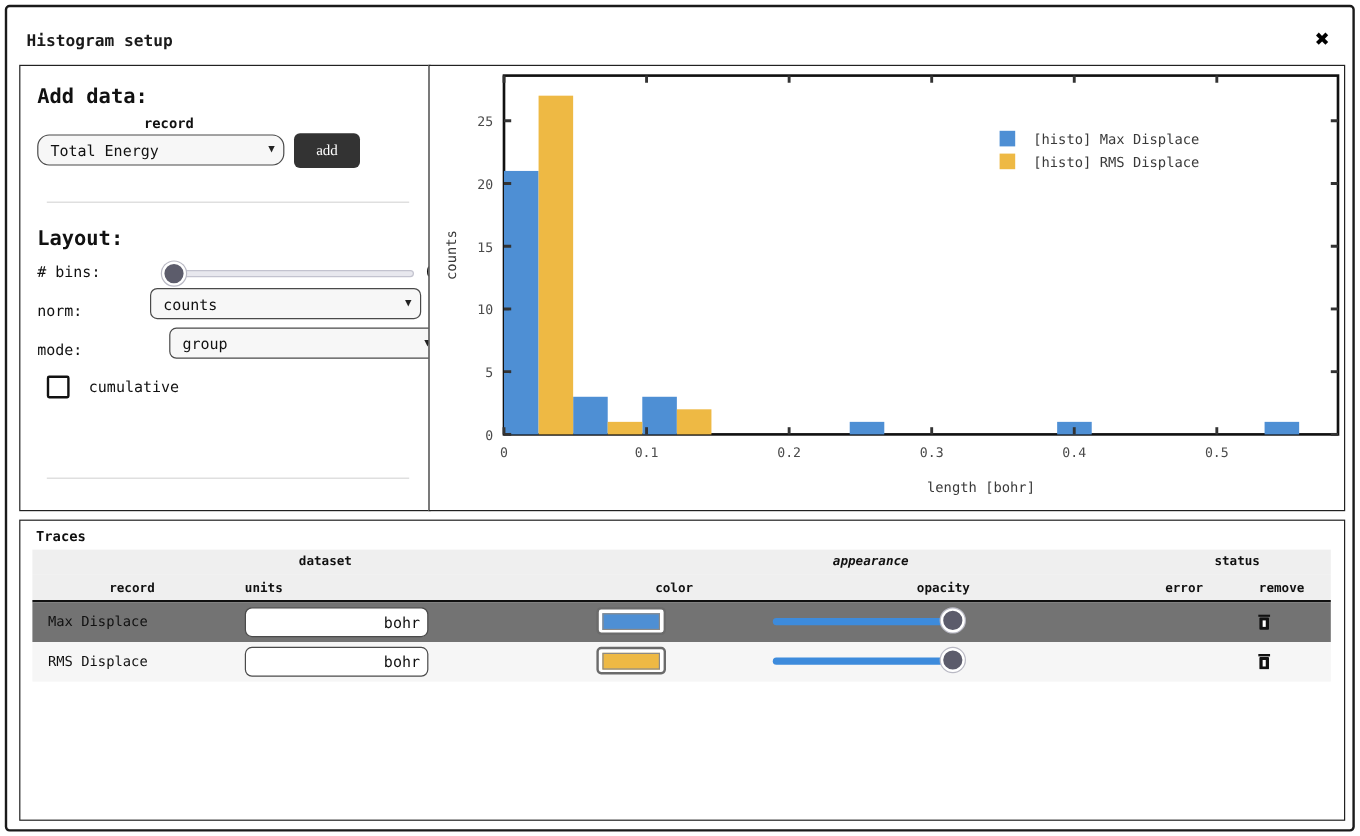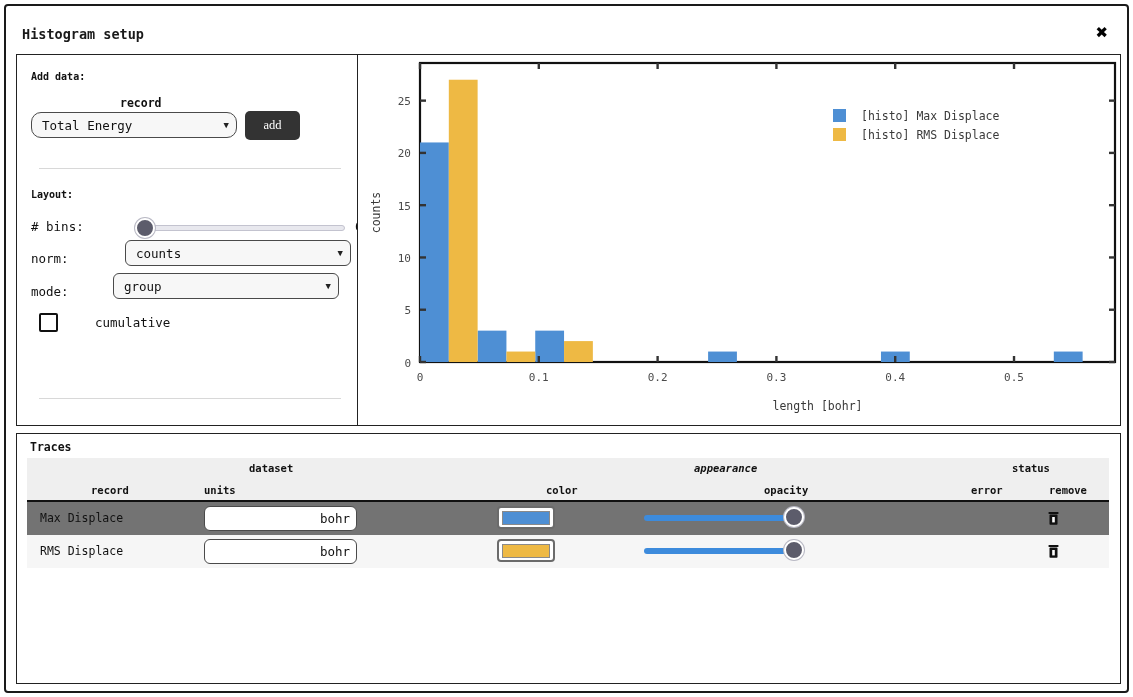--- a/index.html
+++ b/index.html
@@ -46,21 +46,21 @@
   }
   #chart-panel {
     position: absolute; left: 351px; top: 48px;
     width: 764px; height: 372px;
     border: 1.5px solid #222; background: #fff;
   }
 
   
   .section-head {
     position: absolute;
-    font-size: 10px; font-weight: bold; color: #111;
+    font-size: 17px; font-weight: bold; color: #111;
   }
   #add-data-head { left: 14px; top: 16px; }
   #layout-head   { left: 14px; top: 134px; }
 
   #record-label {
     position: absolute; left: 103px; top: 41px;
     font-size: 11.5px; font-weight: bold; color: #111;
   }
 
   .select-box {
@@ -74,21 +74,21 @@
     display: flex; align-items: center;
     cursor: pointer;
   }
   .select-arrow {
     position: absolute; right: 7px; top: 50%;
     transform: translateY(-50%);
     font-size: 9px; color: #222;
   }
   #record-select { left: 14px; top: 57px; width: 206px; height: 26px; border-radius: 10px; }
   #norm-select   { left: 108px; top: 185px; width: 226px; height: 26px; }
-  #mode-select   { left: 96px; top: 218px; width: 226px; height: 26px; }
+  #mode-select   { left: 124px; top: 218px; width: 226px; height: 26px; }
 
   #add-btn {
     position: absolute; left: 228px; top: 56px;
     width: 55px; height: 29px;
     background: #333333; color: #ffffff;
     border-radius: 5px;
     display: flex; align-items: center; justify-content: center;
     font-size: 12.5px; cursor: pointer; font-family: Liberation Serif, serif;
   }
 
@@ -129,21 +129,21 @@
     cursor: pointer;
   }
   #bins-value {
     position: absolute; left: 338px; top: 164px;
     font-size: 12.5px; color: #111;
   }
 
   
   #cumulative-row {
     position: absolute; left: 22px; top: 258px;
-    display: flex; align-items: center; gap: 21px;
+    display: flex; align-items: center;
   }
   #cumulative-box {
     width: 19px; height: 19px;
     border: 2.2px solid #111; background: #fff;
     border-radius: 2px; cursor: pointer;
   }
   #cumulative-label {
     margin-left: 16px; font-size: 12.5px; color: #111;
   }
 

